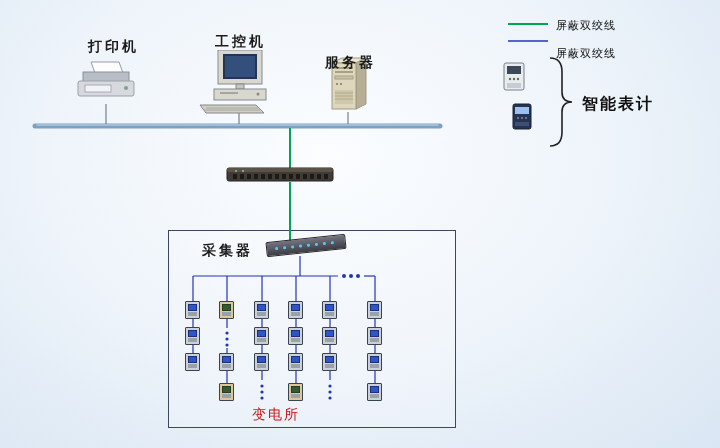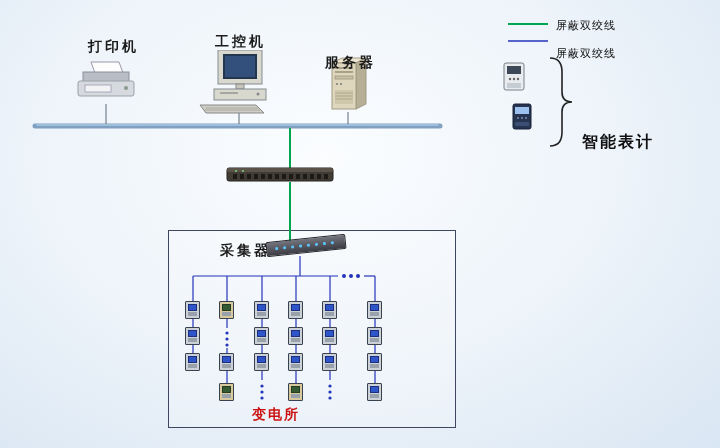--- a/index.html
+++ b/index.html
@@ -21,21 +21,21 @@
   }
   .brace-label {
     position:absolute; z-index:4; font-size:16px; font-weight:bold;
     color:#111; letter-spacing:2px; white-space:nowrap;
   }
   .substation-box {
     position:absolute; left:168px; top:230px; width:288px; height:198px;
     border:1px solid #3e4660; background:rgba(255,255,255,0.18); z-index:0;
   }
   .substation-label {
-    position:absolute; z-index:4; font-size:14px; font-weight:bold;
+    position:absolute; z-index:4; font-size:14px; font-weight:normal;
     color:#cc1111; letter-spacing:2px; white-space:nowrap;
   }
   .collector {
     position:absolute; left:266px; top:238px; width:80px; height:15px; z-index:2;
     background:linear-gradient(#74747e, #3c3c44); border:1px solid #26262c;
     border-radius:2px; transform:rotate(-6deg);
     display:flex; align-items:center; gap:5px; padding-left:8px;
   }
   .collector .dot { width:3px; height:3px; border-radius:50%; background:#5ac8ff; }
   .meter {
@@ -287,20 +287,20 @@
       <div class="kp"></div>
     </div>
   <div class="meter" style="left:367px; top:383px;">
       <div class="scr"></div>
       <div class="kp"></div>
     </div>
 
   <div class="dev-label" style="left:88px; top:38px;">打印机</div>
   <div class="dev-label" style="left:215px; top:33px;font-family:Liberation Serif, serif;">工控机</div>
   <div class="dev-label" style="left:325px; top:54px;">服务器</div>
-  <div class="dev-label" style="left:220px; top:242px;">采集器</div>
+  <div class="dev-label" style="left:202px; top:242px;">采集器</div>
   <div class="substation-label" style="left:252px; top:406px;">变电所</div>
 
   <div class="legend-label" style="left:556px; top:18px;">屏蔽双绞线</div>
   <div class="legend-label" style="left:556px; top:35px;margin-top:11px;">屏蔽双绞线</div>
-  <div class="brace-label" style="left:582px; top:94px;margin-top:38px;">智能表计</div>
+  <div class="brace-label" style="left:582px; top:94px;">智能表计</div>
 
 </div>
 
 </body></html>

